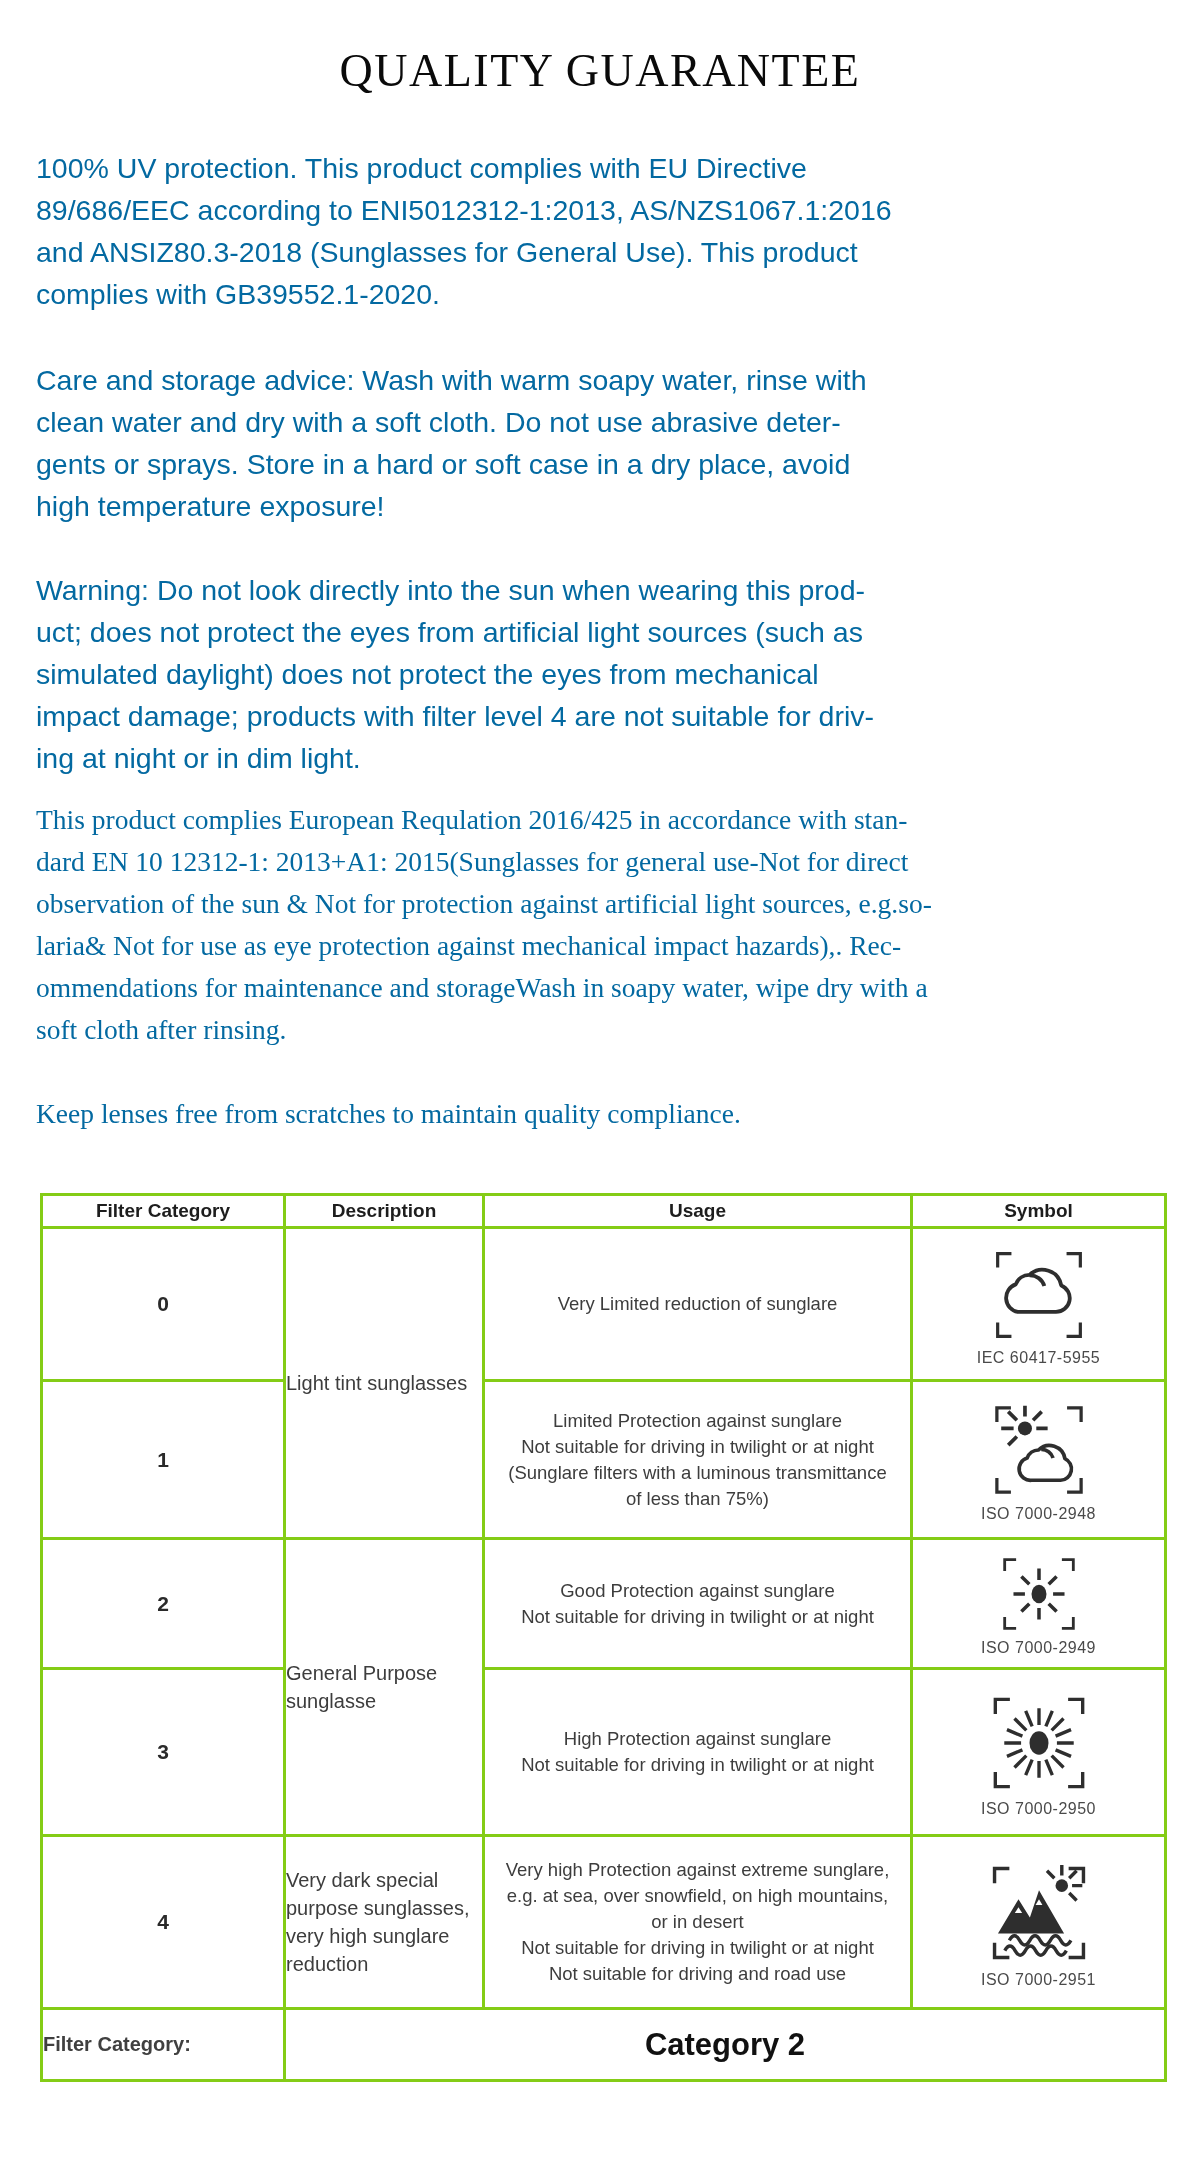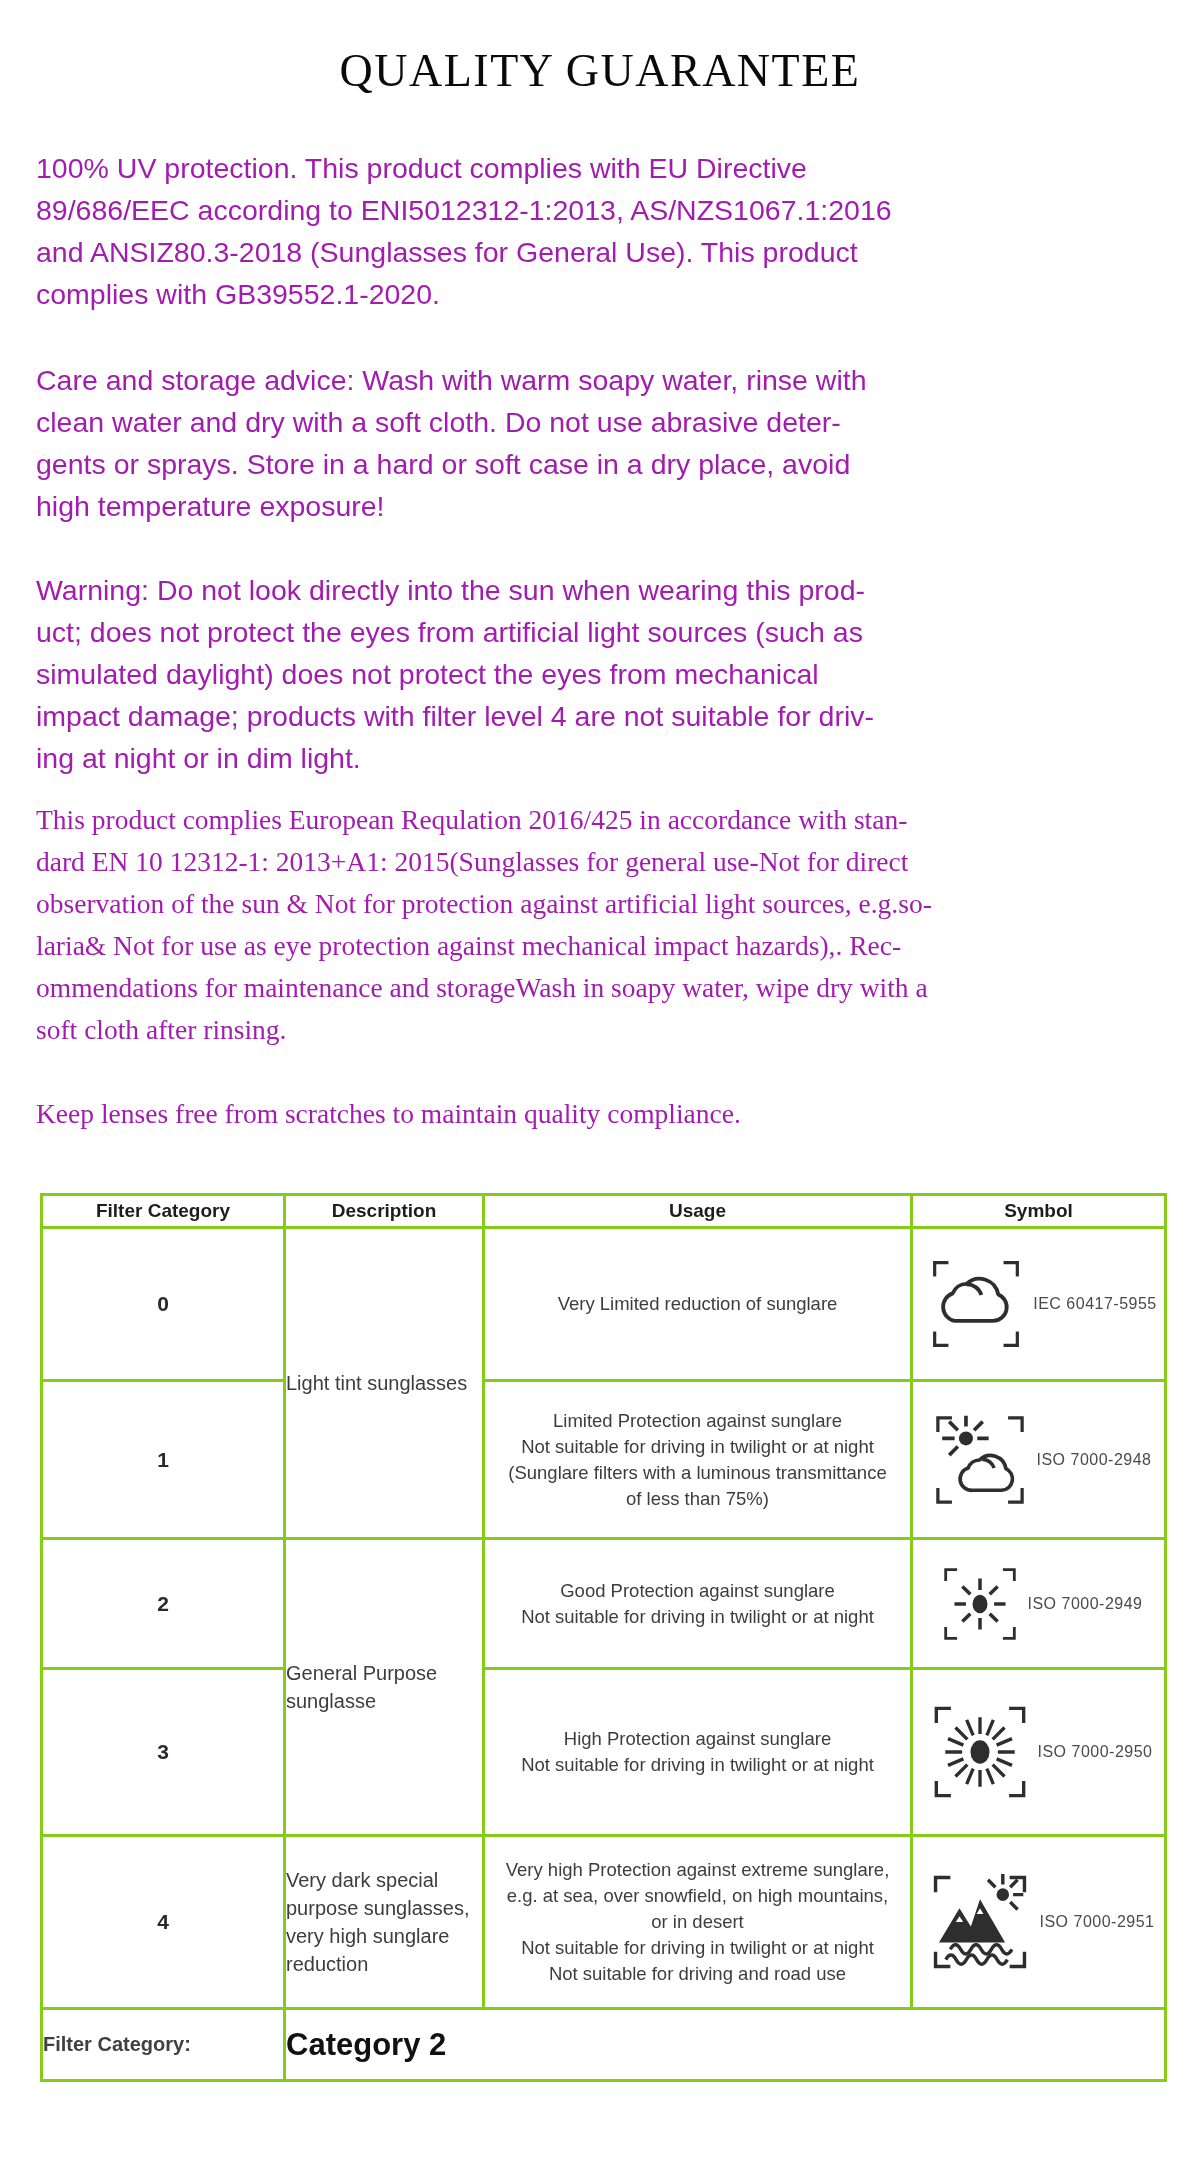--- a/index.html
+++ b/index.html
@@ -1,41 +1,41 @@
 <!DOCTYPE html>
 <html><head>
 <meta charset="utf-8">
 <style>
   html,body{margin:0;padding:0;background:#ffffff;}
   body{width:1200px;height:2162px;font-family:"Liberation Sans",sans-serif;color:#141414;overflow:hidden;}
   .doc{padding:0 36px;}
   .title{font-family:"Liberation Serif",serif;font-weight:400;font-size:46px;letter-spacing:1.5px;
          text-align:center;margin:0;padding-top:44px;color:#0a0a0a;}
-  .para{white-space:pre-line;font-size:28.5px;line-height:42px;color:#a21caf;margin:0;}
+  .para{white-space:pre-line;font-size:28.5px;line-height:42px;color:#0369a1;margin:0;}
   .p1{margin-top:50px;}
   .p2{margin-top:44px;}
   .p3{margin-top:42px;}
   .serif{font-family:"Liberation Serif",serif;font-size:27.5px;}
   .p4{margin-top:20px;}
   .p5{margin-top:42px;}
 
   table.flt{border-collapse:collapse;table-layout:fixed;margin:58px 0 0 4px;width:1124px;
             border:3px solid #000;}
   table.flt td,table.flt th{border:3px solid #84cc16;vertical-align:middle;padding:0;overflow:hidden;}
   th.hdr{height:30px;font-size:19px;font-weight:700;color:#1d1d1d;text-align:center;}
   td.cat{font-size:21px;font-weight:700;color:#2a2a2a;text-align:center;}
   td.desc{font-size:20px;color:#3d3d3d;white-space:pre-line;line-height:28px;}
   td.usage{font-size:18.5px;color:#3d3d3d;text-align:center;white-space:pre-line;line-height:26px;}
   td.sym{text-align:center;}
-  .symwrap{display:flex;flex-direction:row;align-items:center;justify-content:center;height:100%;gap:1px;}
+  .symwrap{display:flex;flex-direction:column;align-items:center;justify-content:center;height:100%;gap:1px;}
   .cap{font-size:16px;color:#4a4a4a;letter-spacing:0.5px;white-space:nowrap;}
   .r0{height:153px;} .r1{height:158px;} .r2{height:130px;} .r3{height:167px;} .r4{height:173px;}
   .rf{height:72px;}
   td.flabel{font-size:20px;font-weight:700;color:#404040;text-align:left;padding-left:6px;}
-  td.fvalue{font-size:31px;font-weight:700;color:#111;text-align:left;font-family:"Liberation Sans",sans-serif;}
+  td.fvalue{font-size:31px;font-weight:700;color:#111;text-align:center;font-family:"Liberation Sans",sans-serif;}
   svg .ln{stroke:#2e2e2e;fill:none;}
   svg .fl{fill:#2e2e2e;stroke:none;}
 </style>
 </head>
 <body>
 
 <div class="doc">
 
   <h1 class="title">QUALITY GUARANTEE</h1>
 

